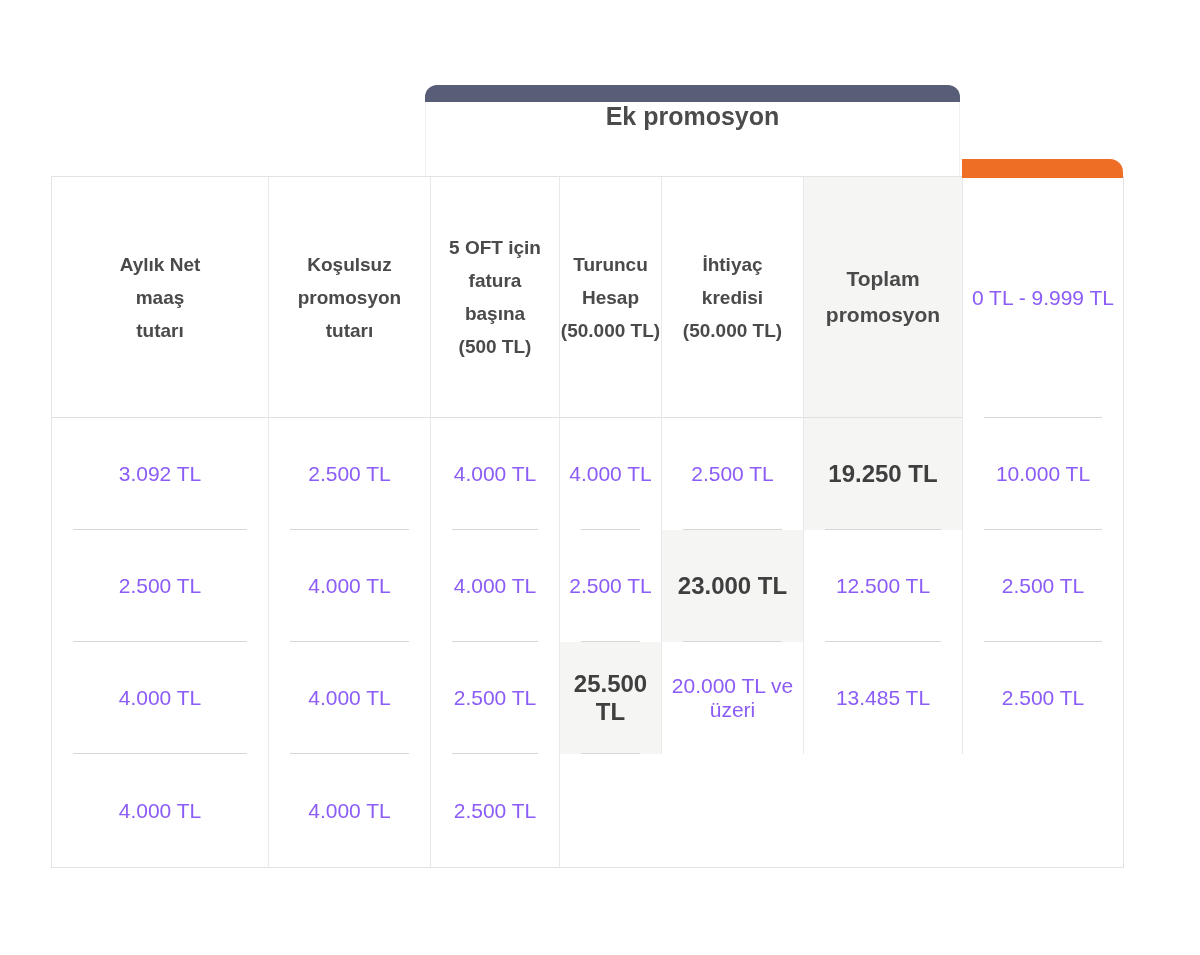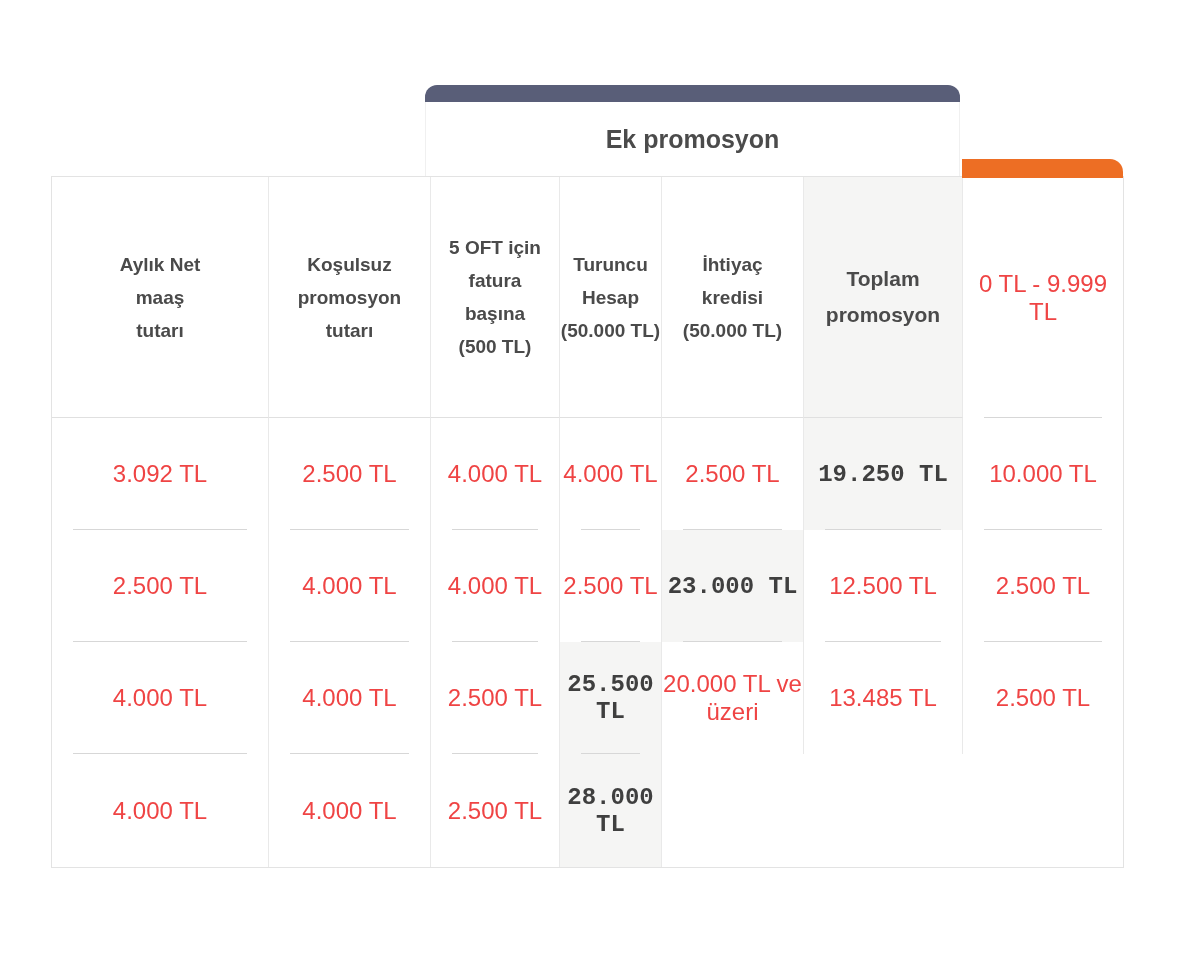--- a/index.html
+++ b/index.html
@@ -16,21 +16,21 @@
     position: absolute; left: 425px; top: 85px;
     width: 535px; height: 91px;
   }
   .tab-bar {
     height: 17px; border-radius: 12px 12px 0 0;
     background: #595e78;
   }
   .tab-body {
     height: 74px; background: #ffffff;
     border-left: 1px solid #f0f0f0; border-right: 1px solid #f0f0f0;
-    display: flex; align-items: center; justify-content: center;
+    display: flex; align-items: flex-start; justify-content: center;
   }
   .tab-label {
     font-size: 25px; font-weight: bold; color: #4b4b4b;
   }
 
   
   .orange-band {
     position: absolute; left: 962px; top: 159px;
     width: 161px; height: 19px;
     background: #ed6e24;
@@ -56,22 +56,22 @@
     text-align: center;
   }
   .cell:nth-child(7n) { border-right: none; justify-content: center; }
   .total-col { background: #f5f5f4; }
   .header-cell {
     flex-direction: column;
     border-bottom: 1px solid #e0e0e0;
     font-weight: bold; font-size: 19px; line-height: 33px; color: #4a4a4a;
   }
   .header-cell.total-col { font-size: 21px; line-height: 36px; }
-  .body-cell { font-size: 24px; color: #ef4444; }
-  .body-cell.total { font-size: 24px; font-weight: bold; color: #3f3f3f; font-family: Liberation Mono, monospace; }
+  .body-cell { font-size: 21px; color: #8b5cf6; }
+  .body-cell.total { font-size: 24px; font-weight: bold; color: #3f3f3f; }
   .body-cell:not(.last-row)::after {
     content: ""; position: absolute;
     left: 21px; right: 21px; bottom: 0; height: 1px;
     background: #d7d7d7;
   }
 </style>
 </head>
 <body>
 
 <div class="canvas">
@@ -134,16 +134,15 @@
       <div class="cell body-cell">4.000 TL</div>
       <div class="cell body-cell">4.000 TL</div>
       <div class="cell body-cell">2.500 TL</div>
       <div class="cell body-cell total-col total">25.500 TL</div>
       <div class="cell body-cell last-row">20.000 TL ve üzeri</div>
       <div class="cell body-cell last-row">13.485 TL</div>
       <div class="cell body-cell last-row">2.500 TL</div>
       <div class="cell body-cell last-row">4.000 TL</div>
       <div class="cell body-cell last-row">4.000 TL</div>
       <div class="cell body-cell last-row">2.500 TL</div>
-      <div class="cell body-cell total-col total last-row">28.000 TL</div>
     </div>
 
 </div>
 
 </body></html>

